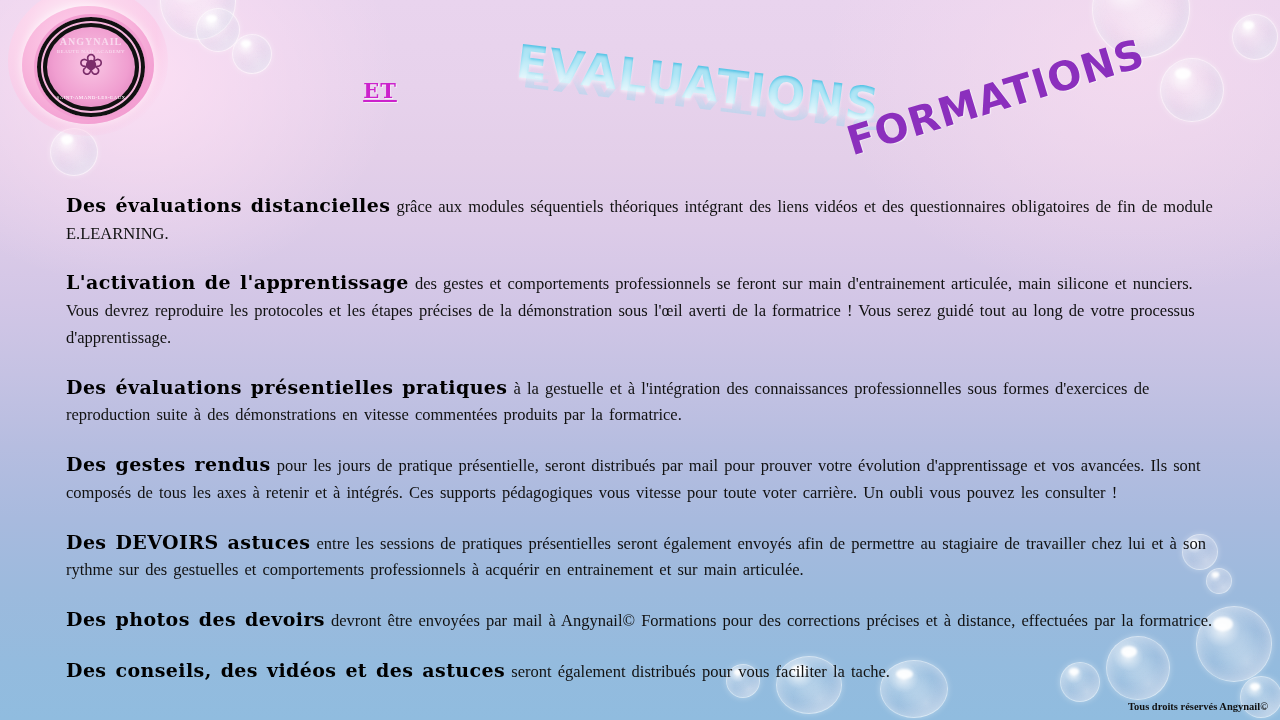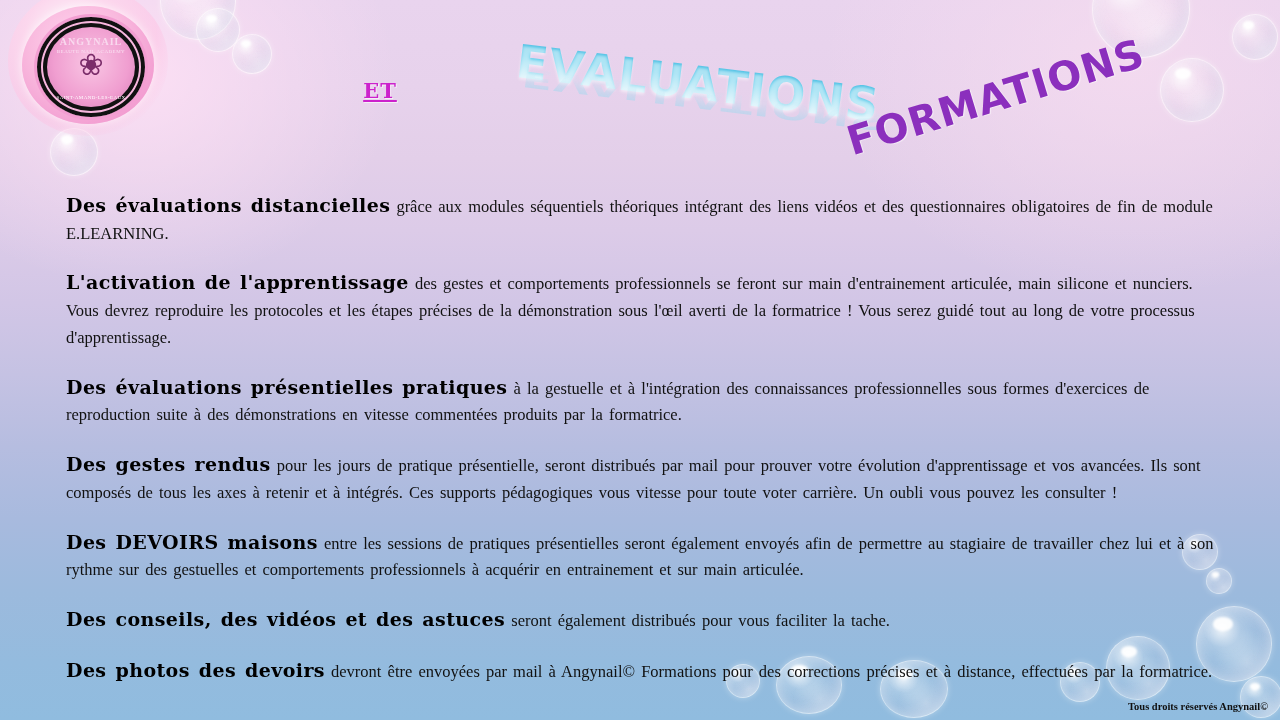--- a/index.html
+++ b/index.html
@@ -315,25 +315,25 @@
     <p class="para">
       <span class="lead">L'activation de l'apprentissage</span><span> des gestes et comportements professionnels se feront sur main d'entrainement articulée, main silicone et nunciers. Vous devrez reproduire les protocoles et les étapes précises de la démonstration sous l'œil averti de la formatrice ! Vous serez guidé tout au long de votre processus d'apprentissage.</span>
     </p>
     <p class="para">
       <span class="lead">Des évaluations présentielles pratiques</span><span> à la gestuelle et à l'intégration des connaissances professionnelles sous formes d'exercices de reproduction suite à des démonstrations en vitesse commentées produits par la formatrice.</span>
     </p>
     <p class="para">
       <span class="lead">Des gestes rendus</span><span>  pour les jours de pratique présentielle, seront distribués par mail pour prouver votre évolution d'apprentissage et vos avancées. Ils sont composés de tous les axes à retenir et à intégrés. Ces supports pédagogiques vous vitesse pour toute voter carrière. Un oubli vous pouvez les consulter !</span>
     </p>
     <p class="para">
-      <span class="lead">Des DEVOIRS maisons</span><span> entre les sessions de pratiques présentielles seront également envoyés afin de permettre au stagiaire de travailler chez lui et à son rythme sur des gestuelles et comportements professionnels à acquérir en entrainement et sur main articulée.</span>
+      <span class="lead">Des DEVOIRS astuces</span><span> entre les sessions de pratiques présentielles seront également envoyés afin de permettre au stagiaire de travailler chez lui et à son rythme sur des gestuelles et comportements professionnels à acquérir en entrainement et sur main articulée.</span>
+    </p>
+    <p class="para">
+      <span class="lead">Des photos des devoirs</span><span> devront être envoyées par mail à Angynail© Formations pour des corrections précises et à distance, effectuées par la formatrice.</span>
     </p>
     <p class="para">
       <span class="lead">Des conseils, des vidéos et des astuces</span><span> seront également distribués pour vous faciliter la tache.</span>
     </p>
-    <p class="para">
-      <span class="lead">Des photos des devoirs</span><span> devront être envoyées par mail à Angynail© Formations pour des corrections précises et à distance, effectuées par la formatrice.</span>
-    </p>
   </div>
 
   <div class="footer">Tous droits réservés Angynail©</div>
 
 </div>
 
 </body></html>

